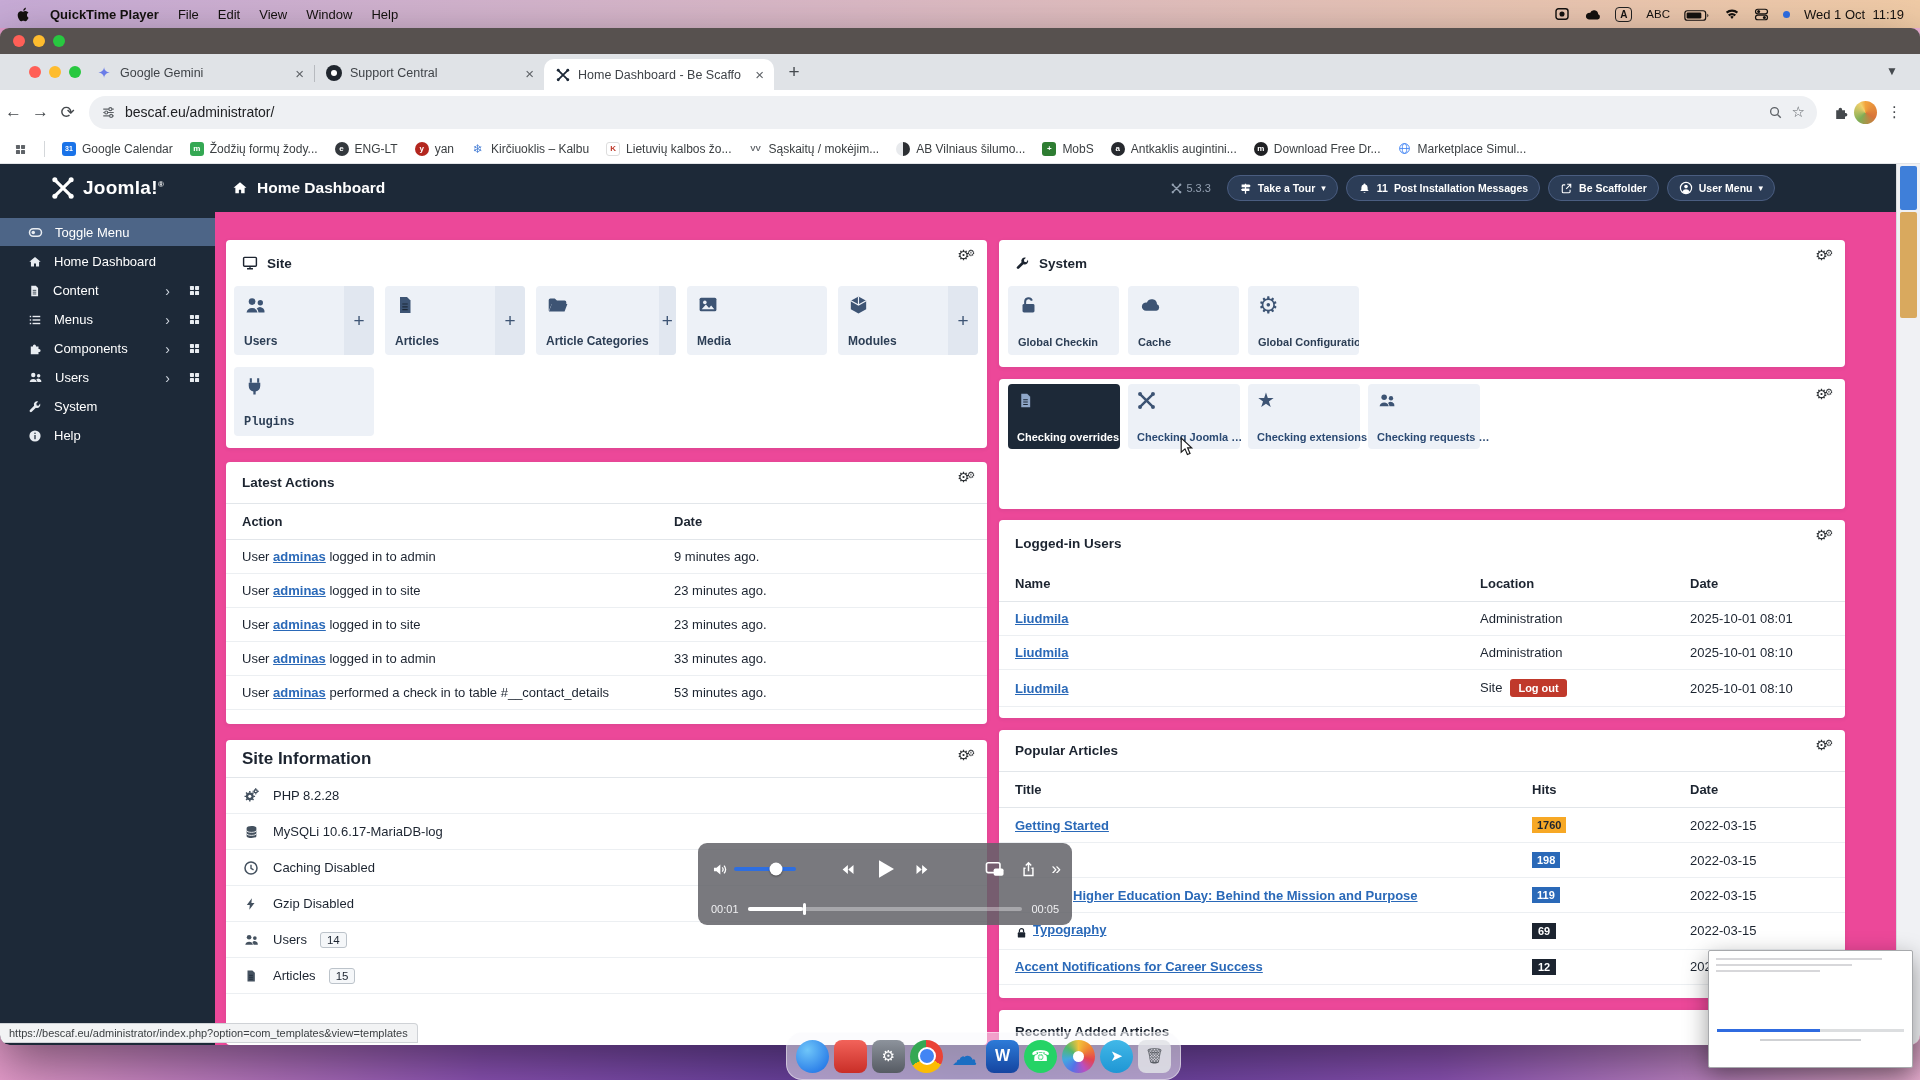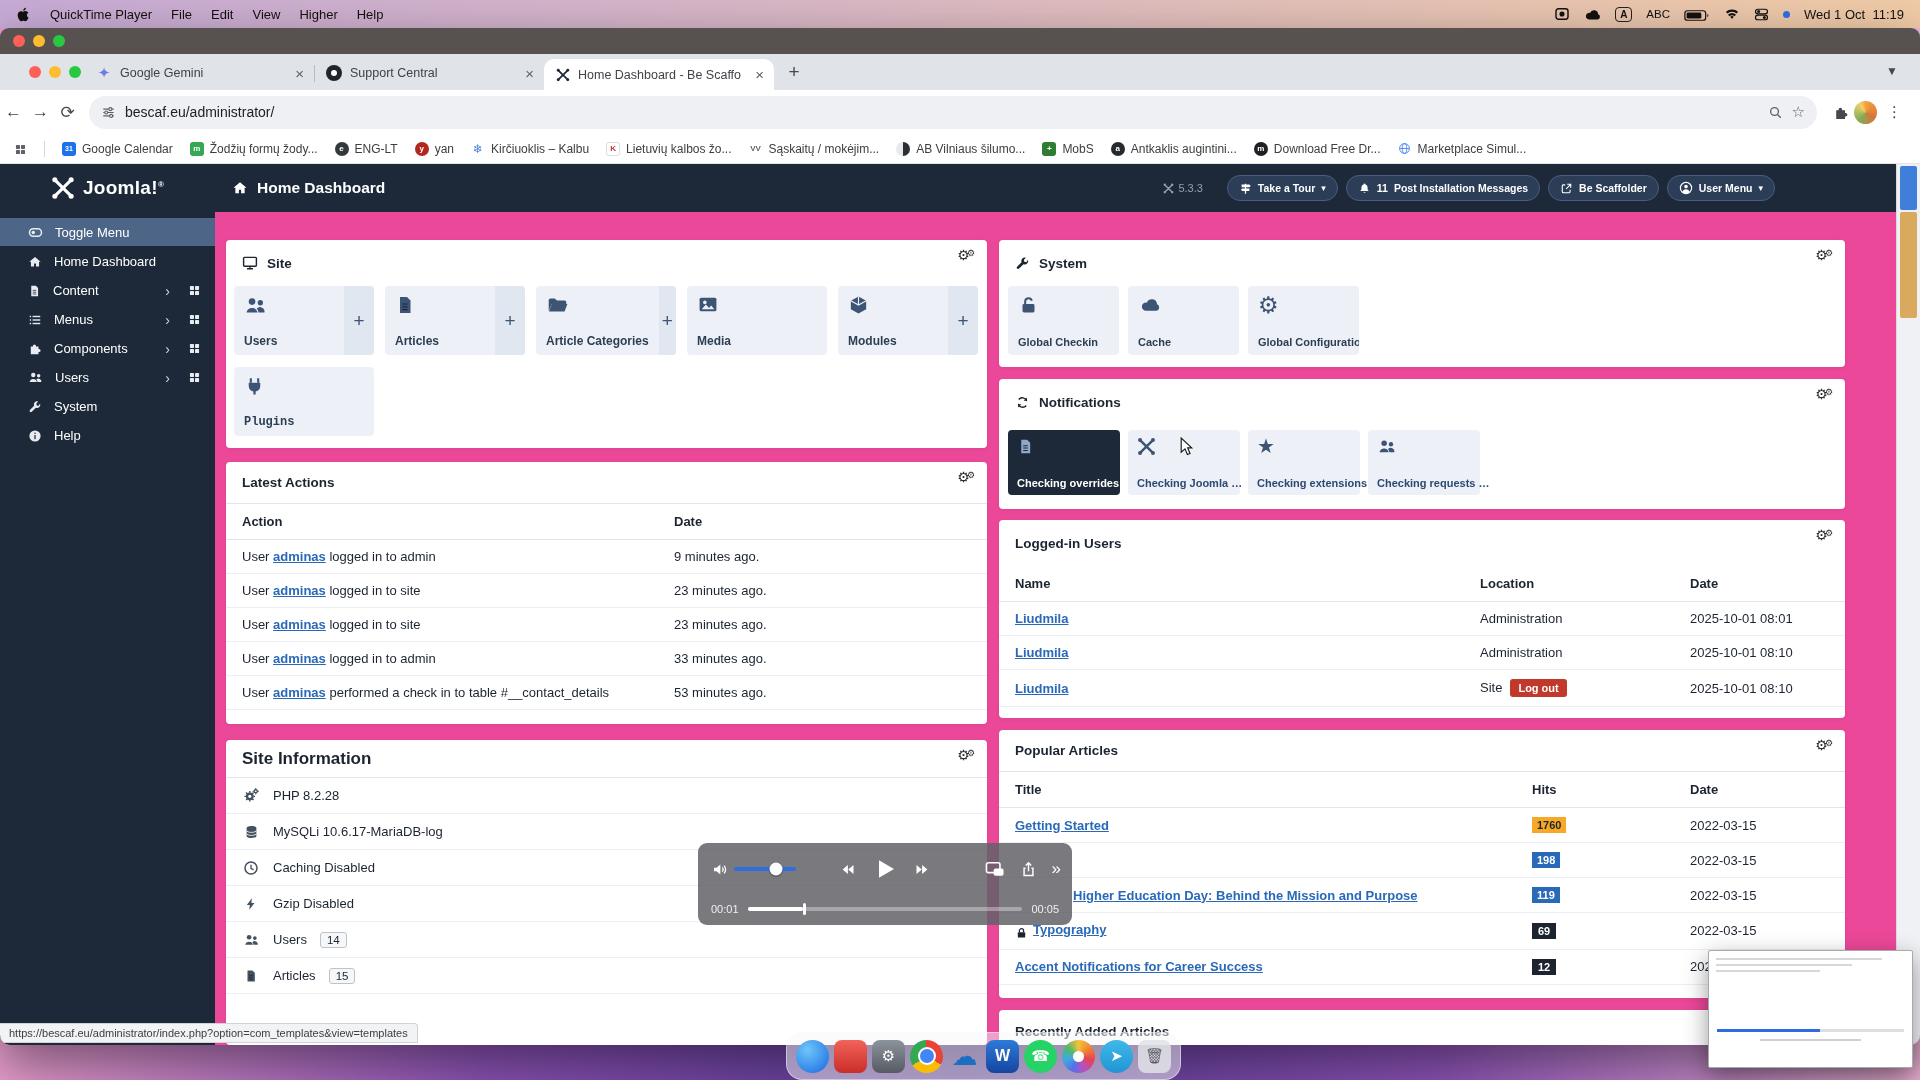--- a/index.html
+++ b/index.html
@@ -7,21 +7,21 @@
   body { font-family:"Liberation Sans","DejaVu Sans",sans-serif; font-size:13px; color:#1c2430;
          background:linear-gradient(90deg,#e59ccb,#8b52b4 25%,#5b3a96 50%,#8b52b4 75%,#efb3d7); }
   .screen { position:relative; width:1920px; height:1080px; }
   .ic { display:inline-block; vertical-align:middle; fill:currentColor; }
 
   
   .menubar { position:absolute; left:0; top:0; width:1920px; height:28px;
     background:linear-gradient(90deg,#c7abd6,#dab8c4 45%,#f0cba6);
     display:flex; align-items:center; padding:0 16px; color:#14110f; font-size:13px; }
   .mb-left { display:flex; align-items:center; gap:19px; }
-  .mb-app { font-weight:normal; }
+  .mb-app { font-weight:bold; }
   .mb-right { margin-left:auto; display:flex; align-items:center; gap:14px; }
   .inputbox { border:1.6px solid #222; border-radius:4px; width:17px; height:15px; font-size:10px;
     display:flex; align-items:center; justify-content:center; font-weight:bold; }
   .bluedot { width:7px; height:7px; border-radius:50%; background:#2f6ee4; }
 
   
   .window { position:absolute; left:0; top:28px; width:1920px; height:1017px; border-radius:9px 9px 10px 10px;
     overflow:hidden; box-shadow:0 18px 50px rgba(0,0,0,.45); }
   .qt-titlebar { position:relative; height:26px; background:#57514f; display:flex; align-items:center; }
   .lights { display:flex; gap:8px; margin-left:13px; }
@@ -70,21 +70,21 @@
 
   
   .page { position:absolute; left:0; top:110px; width:1920px; height:881px; background:#ec4899; overflow:hidden; }
   .j-header { position:absolute; left:0; top:0; width:1896px; height:48px; background:#1d2938; display:flex;
     align-items:center; color:#fff; }
   .brand { width:215px; display:flex; align-items:center; justify-content:center; gap:8px; flex:none; }
   .brand-txt { font-size:19px; font-weight:600; letter-spacing:.3px; }
   .brand-reg { font-size:8px; vertical-align:super; }
   .crumb { display:flex; align-items:center; gap:9px; margin-left:17px; font-size:15.5px; font-weight:bold; }
   .hdr-right { margin-left:auto; margin-right:121px; display:flex; align-items:center; gap:8px; }
-  .jversion { color:#93a0b1; font-size:11px; display:flex; align-items:center; gap:4px; margin-right:16px; }
+  .jversion { color:#93a0b1; font-size:11px; display:flex; align-items:center; gap:4px; margin-right:8px; }
   .pill { height:26px; border-radius:13px; background:#2c3d57; border:1px solid #4a5d80; display:flex;
     align-items:center; gap:6px; padding:0 11px; font-size:10.5px; font-weight:bold; color:#fff; }
   .pill .chev { font-size:9px; }
 
   .j-sidebar { position:absolute; left:0; top:48px; width:215px; bottom:0; background:#1d2938; color:#fff; }
   .snav { margin-top:6px; }
   .snav-item { height:29px; display:flex; align-items:center; padding:0 14px 0 28px; font-size:13px; gap:12px; }
   .snav-item.hl { height:28px; background:#4d6587; margin-bottom:1px; }
   .snav-label { flex:1; white-space:nowrap; }
   .snav-chev { color:#cfd6df; font-size:14px; margin-right:6px; }
@@ -383,21 +383,21 @@
 
   <div class="menubar">
     <div class="mb-left">
       <span><svg class="ic" width="15" height="17">
             <use href="#i-apple"></use>
           </svg></span>
       <span class="mb-app">QuickTime Player</span>
       <span>File</span>
       <span>Edit</span>
       <span>View</span>
-      <span>Higher</span>
+      <span>Window</span>
       <span>Help</span>
     </div>
     <div class="mb-right">
       <span><svg class="ic" width="16" height="16">
             <use href="#i-rec"></use>
           </svg></span>
       <span><svg class="ic" width="17" height="17">
             <use href="#i-cloud"></use>
           </svg></span>
       <span class="inputbox">A</span>
@@ -835,26 +835,20 @@
             <div class="card sys">
               <div class="card-main">
                   <span class="card-ic" style="font-size:23px;line-height:22px">⚙</span>
                   <span class="card-label">Global Configuration</span>
                 </div>
             </div>
           </div>
         </div>
 
         <div class="panel" style="left:999px;top:215px;width:846px;height:130px;">
-          <div class="p-head">
-              <svg class="ic" width="15" height="15">
-                <use href="#i-refresh"></use>
-              </svg>
-              <span>Notifications</span>
-            </div>
           <span class="p-gears">⚙<span class="g2">⚙</span></span>
           <div class="ncards">
             <div class="ncard dark">
               <svg class="ic card-ic" width="17" height="19">
                   <use href="#i-doc"></use>
                 </svg>
               <span class="card-label">Checking overrides …</span>
             </div>
             <div class="ncard">
               <svg class="ic card-ic" width="19" height="19">

